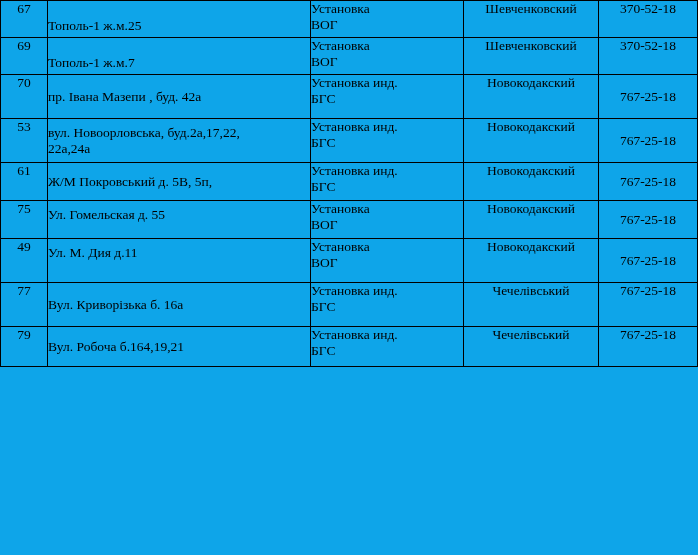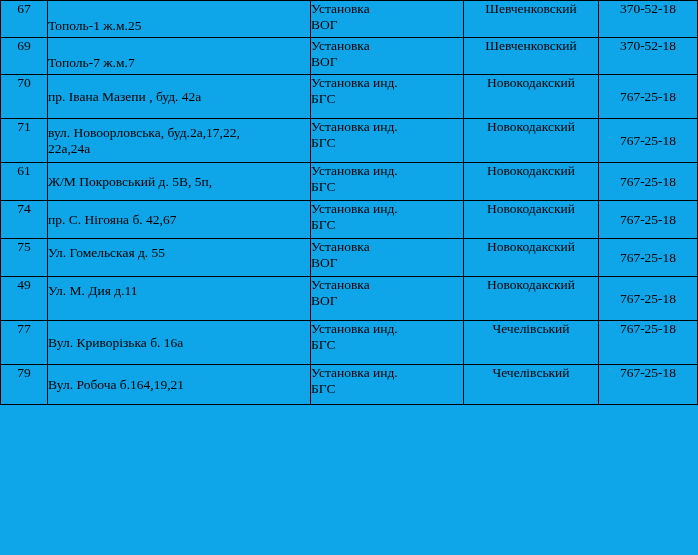--- a/index.html
+++ b/index.html
@@ -92,21 +92,21 @@
           <td class="cell-work">
             <span class="line">Установка</span>
             <span class="line">ВОГ</span>
           </td>
           <td class="cell-dist">Шевченковский</td>
           <td class="cell-phone" style="vertical-align: top;">370-52-18</td>
         </tr>
         <tr style="height: 37px;">
           <td class="cell-num">69</td>
           <td class="cell-addr" style="vertical-align: bottom; padding-bottom: 3px;">
-            <span class="line">Тополь-7 ж.м.7</span>
+            <span class="line">Тополь-1 ж.м.7</span>
           </td>
           <td class="cell-work">
             <span class="line">Установка</span>
             <span class="line">ВОГ</span>
           </td>
           <td class="cell-dist">Шевченковский</td>
           <td class="cell-phone" style="vertical-align: top;">370-52-18</td>
         </tr>
         <tr style="height: 44px;">
           <td class="cell-num">70</td>
@@ -114,48 +114,36 @@
             <span class="line">пр. Івана Мазепи ,  буд. 42а</span>
           </td>
           <td class="cell-work">
             <span class="line">Установка инд.</span>
             <span class="line">БГС</span>
           </td>
           <td class="cell-dist">Новокодакский</td>
           <td class="cell-phone" style="vertical-align: middle;">767-25-18</td>
         </tr>
         <tr style="height: 44px;">
-          <td class="cell-num">71</td>
+          <td class="cell-num">53</td>
           <td class="cell-addr" style="vertical-align: middle;">
             <span class="line">вул. Новоорловська,  буд.2а,17,22,</span>
             <span class="line">22а,24а</span>
           </td>
           <td class="cell-work">
             <span class="line">Установка инд.</span>
             <span class="line">БГС</span>
           </td>
           <td class="cell-dist">Новокодакский</td>
           <td class="cell-phone" style="vertical-align: middle;">767-25-18</td>
         </tr>
         <tr style="height: 38px;">
           <td class="cell-num">61</td>
           <td class="cell-addr" style="vertical-align: middle;">
             <span class="line">Ж/М Покровський д. 5В, 5п,</span>
-          </td>
-          <td class="cell-work">
-            <span class="line">Установка инд.</span>
-            <span class="line">БГС</span>
-          </td>
-          <td class="cell-dist">Новокодакский</td>
-          <td class="cell-phone" style="vertical-align: middle;">767-25-18</td>
-        </tr>
-        <tr style="height: 38px;">
-          <td class="cell-num">74</td>
-          <td class="cell-addr" style="vertical-align: middle;">
-            <span class="line">пр. С. Нігояна б. 42,67</span>
           </td>
           <td class="cell-work">
             <span class="line">Установка инд.</span>
             <span class="line">БГС</span>
           </td>
           <td class="cell-dist">Новокодакский</td>
           <td class="cell-phone" style="vertical-align: middle;">767-25-18</td>
         </tr>
         <tr style="height: 38px;">
           <td class="cell-num">75</td>

